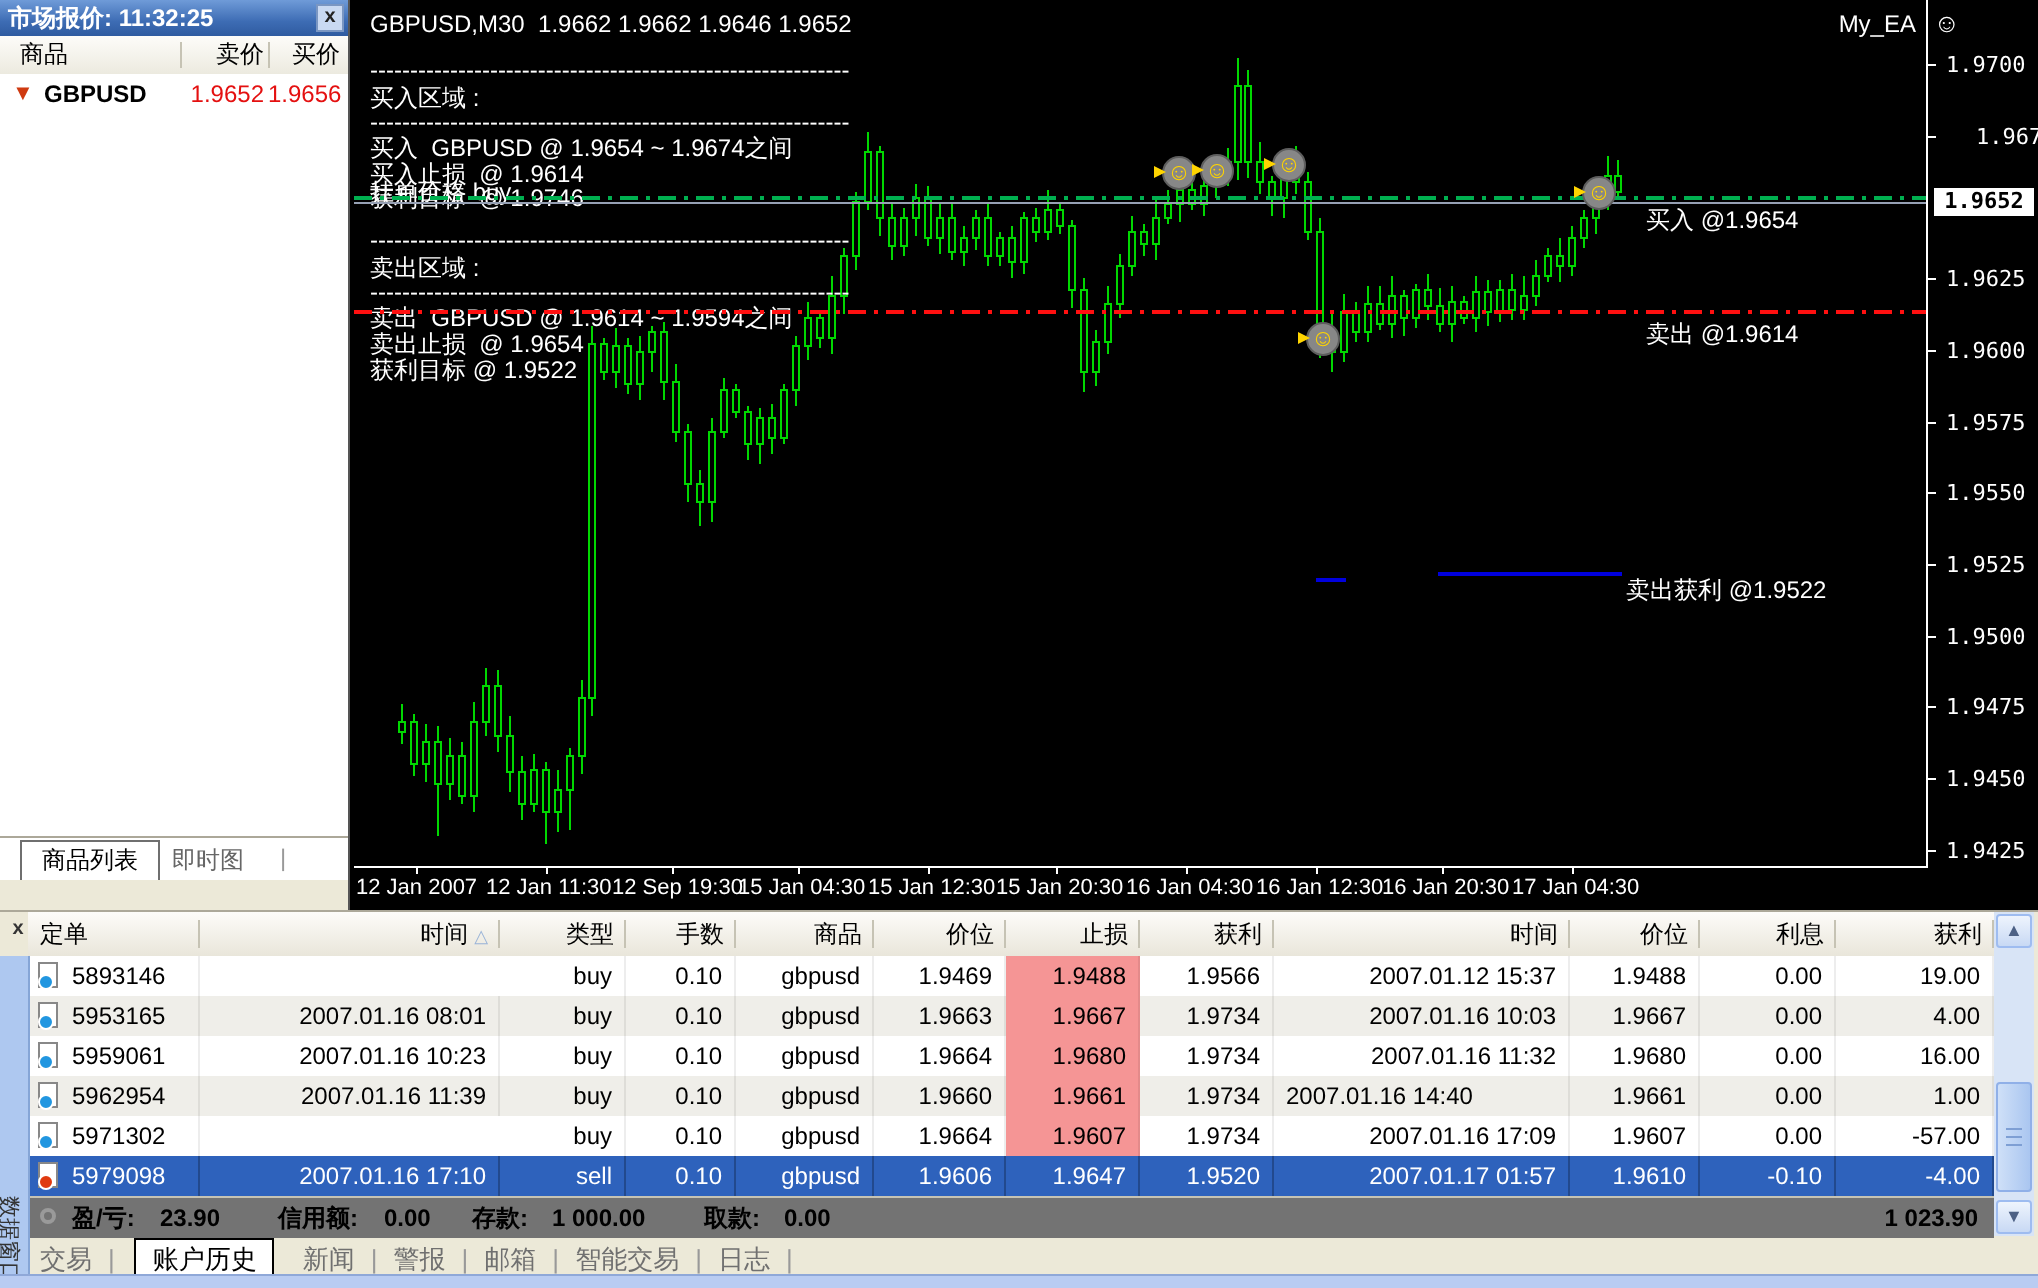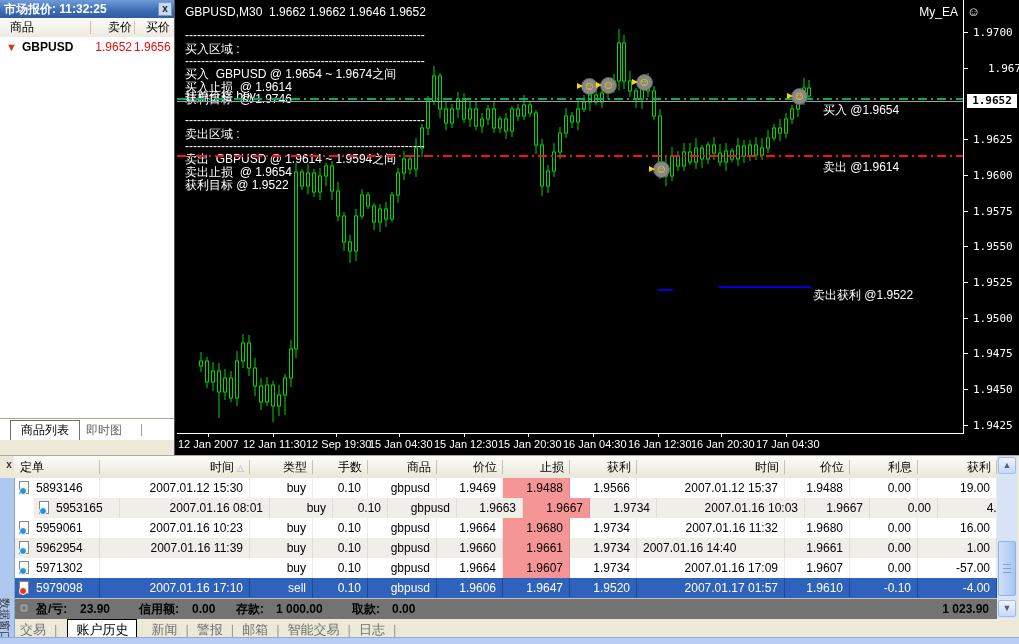--- a/index.html
+++ b/index.html
@@ -463,33 +463,32 @@
         <div class="th-sep" style="left: 903px;"></div>
         <div class="th" style="left: 904px; width: 79px; text-align: right;">获利</div>
         <div class="th-sep" style="left: 982px;"></div>
       </div>
     <div id="tbody">
         <div class="trow" style="top: 0px; background: rgb(255, 255, 255); color: rgb(0, 0, 0);">
           <span class="doc">
             <span class="dot dot-buy"></span>
           </span>
           <div class="tcell" style="left: 0px; width: 86px; text-align: left; padding-left: 22px; border-right: 1px solid rgba(0, 0, 0, 0.07);">5893146</div>
-          <div class="tcell" style="left: 86px; width: 150px; text-align: right; border-right: 1px solid rgba(0, 0, 0, 0.07);">2007.01.12 15:30</div>
           <div class="tcell" style="left: 236px; width: 63px; text-align: right; border-right: 1px solid rgba(0, 0, 0, 0.07);">buy</div>
           <div class="tcell" style="left: 299px; width: 55px; text-align: right; border-right: 1px solid rgba(0, 0, 0, 0.07);">0.10</div>
           <div class="tcell" style="left: 354px; width: 69px; text-align: right; border-right: 1px solid rgba(0, 0, 0, 0.07);">gbpusd</div>
           <div class="tcell" style="left: 423px; width: 66px; text-align: right; border-right: 1px solid rgba(0, 0, 0, 0.07);">1.9469</div>
           <div class="tcell" style="left: 489px; width: 67px; text-align: right; background: rgb(245, 149, 149); border-right: 1px solid rgba(0, 0, 0, 0.07);">1.9488</div>
           <div class="tcell" style="left: 556px; width: 67px; text-align: right; border-right: 1px solid rgba(0, 0, 0, 0.07);">1.9566</div>
           <div class="tcell" style="left: 623px; width: 148px; text-align: right; border-right: 1px solid rgba(0, 0, 0, 0.07);">2007.01.12 15:37</div>
           <div class="tcell" style="left: 771px; width: 65px; text-align: right; border-right: 1px solid rgba(0, 0, 0, 0.07);">1.9488</div>
           <div class="tcell" style="left: 836px; width: 68px; text-align: right; border-right: 1px solid rgba(0, 0, 0, 0.07);">0.00</div>
           <div class="tcell" style="left: 904px; width: 79px; text-align: right; border-right: 1px solid rgba(0, 0, 0, 0.07);">19.00</div>
         </div>
-        <div class="trow" style="top: 20px; background: rgb(239, 238, 233); color: rgb(0, 0, 0); margin-left: 20px;">
+        <div class="trow" style="top: 20px; background: rgb(239, 238, 233); color: rgb(0, 0, 0);">
           <span class="doc">
             <span class="dot dot-buy"></span>
           </span>
           <div class="tcell" style="left: 0px; width: 86px; text-align: left; padding-left: 22px; border-right: 1px solid rgba(0, 0, 0, 0.07);">5953165</div>
           <div class="tcell" style="left: 86px; width: 150px; text-align: right; border-right: 1px solid rgba(0, 0, 0, 0.07);">2007.01.16 08:01</div>
           <div class="tcell" style="left: 236px; width: 63px; text-align: right; border-right: 1px solid rgba(0, 0, 0, 0.07);">buy</div>
           <div class="tcell" style="left: 299px; width: 55px; text-align: right; border-right: 1px solid rgba(0, 0, 0, 0.07);">0.10</div>
           <div class="tcell" style="left: 354px; width: 69px; text-align: right; border-right: 1px solid rgba(0, 0, 0, 0.07);">gbpusd</div>
           <div class="tcell" style="left: 423px; width: 66px; text-align: right; border-right: 1px solid rgba(0, 0, 0, 0.07);">1.9663</div>
           <div class="tcell" style="left: 489px; width: 67px; text-align: right; background: rgb(245, 149, 149); border-right: 1px solid rgba(0, 0, 0, 0.07);">1.9667</div>

